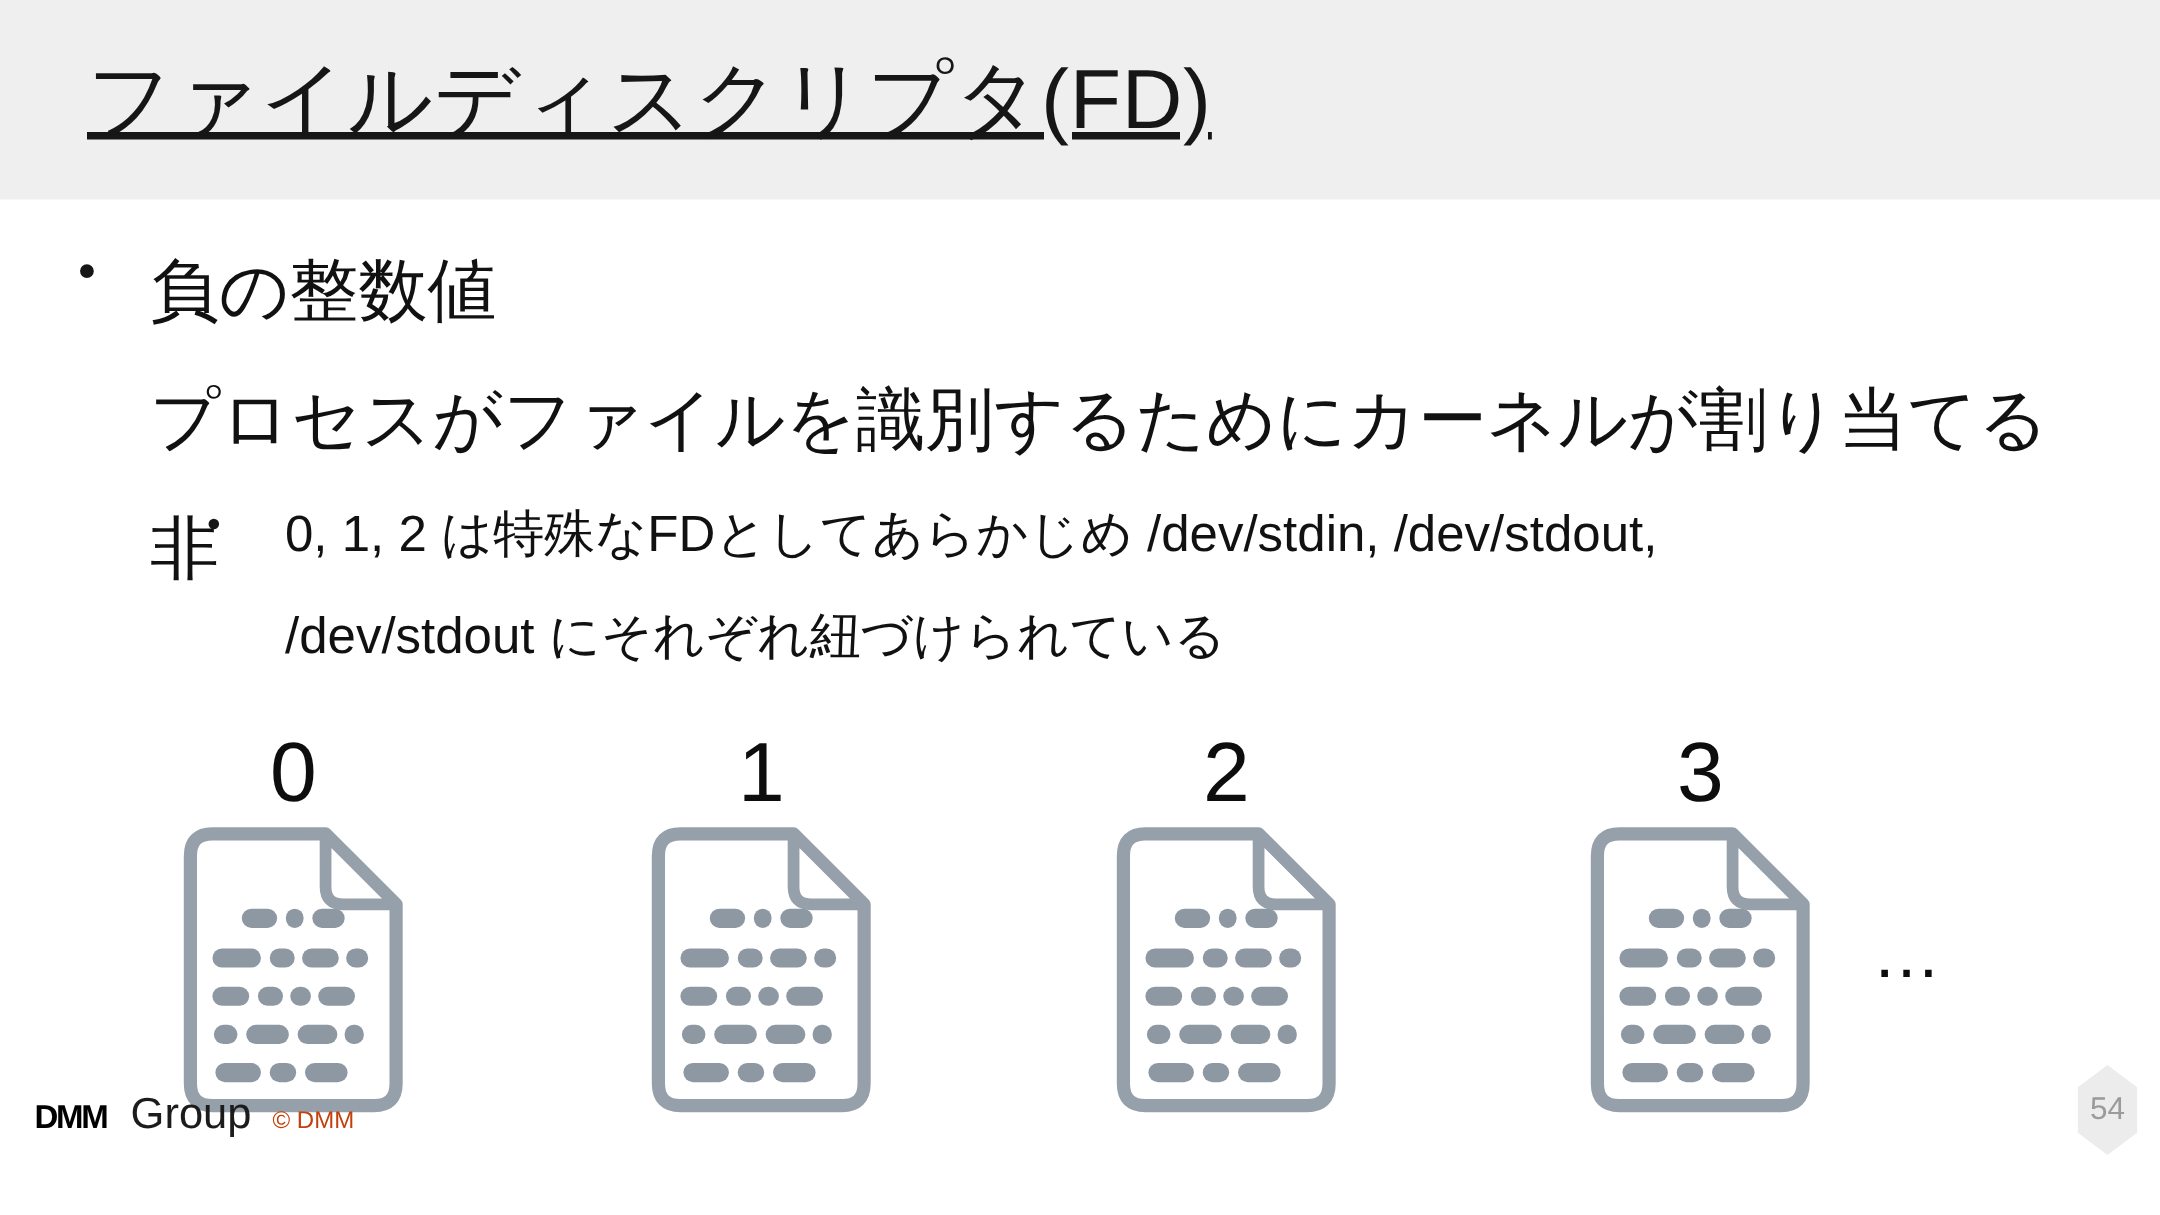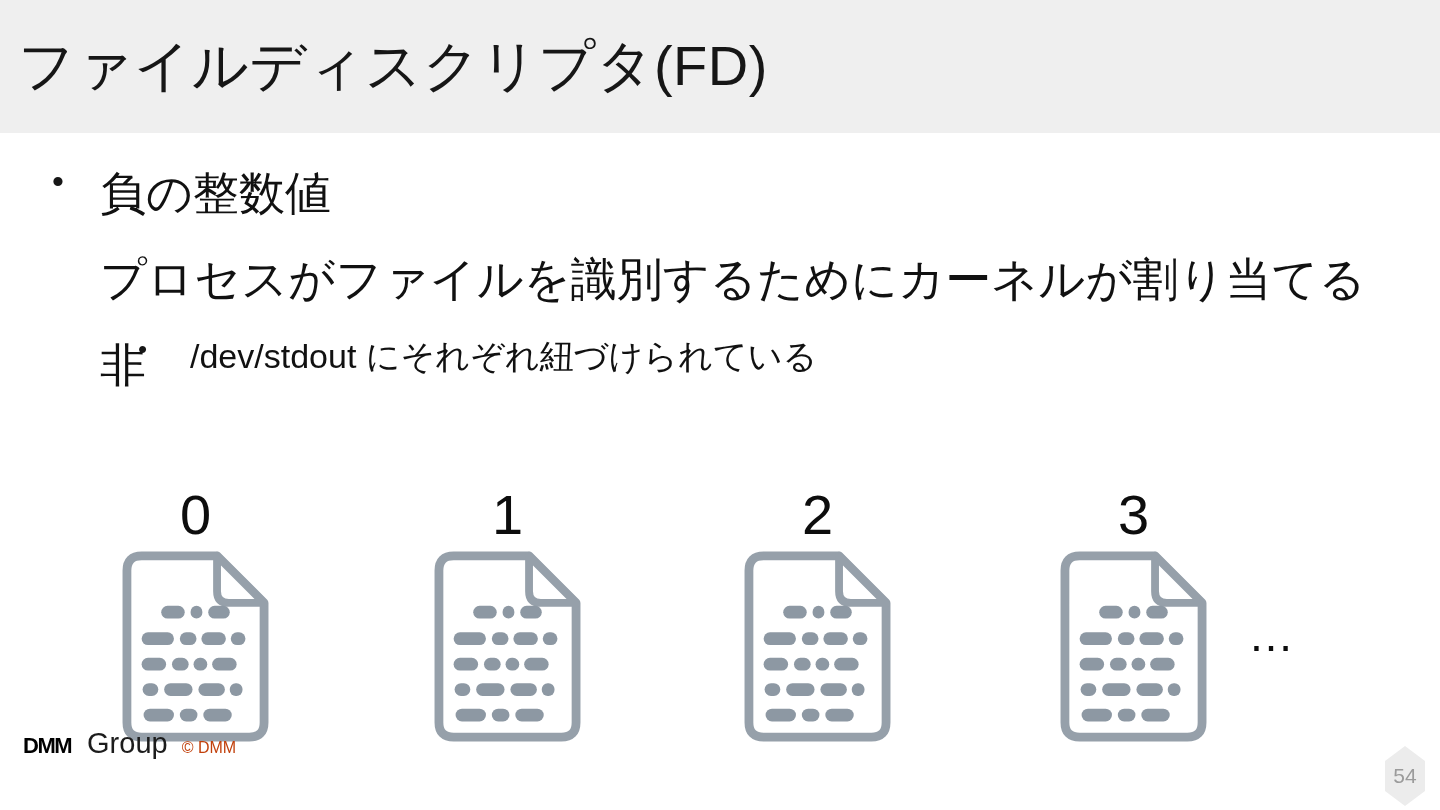--- a/index.html
+++ b/index.html
@@ -8,22 +8,22 @@
     position: relative; width: 1440px; height: 810px;
     background: #ffffff; overflow: hidden;
     font-family: "Liberation Sans", sans-serif;
     color: #141414;
   }
   .header-band {
     position: absolute; top: 0; left: 0; width: 1440px; height: 133px;
     background: #efefef; display: flex; align-items: center;
   }
   .slide-title {
-    margin-left: 18px; font-size: 56px; font-weight: 400;
-    color: #161616; letter-spacing: 0.5px; white-space: nowrap;
+    margin-left: 58px; font-size: 56px; font-weight: 400;
+    color: #161616; letter-spacing: 0.5px; white-space: nowrap; text-decoration: underline;
   }
   .bullet-main-marker {
     position: absolute; left: 52px; top: 162px;
     font-size: 34px; color: #161616;
   }
   .bullet-main-text {
     position: absolute; left: 100px; top: 150px; width: 1300px;
     font-size: 46px; line-height: 86px; color: #111111; font-weight: 400;
   }
   .bullet-sub-marker {
@@ -58,21 +58,21 @@
     color: #000000;
   }
   .logo-group {
     font-size: 29px; font-weight: 400; letter-spacing: 0px;
     color: #1c1c1c; margin-left: 16px;
   }
   .copyright {
     font-size: 16px; color: #c2410c; margin-left: 14px;
   }
   .page-badge {
-    position: absolute; left: 1385px; top: 746px; width: 40px; height: 60px;
+    position: absolute; left: 1385px; top: 710px; width: 40px; height: 60px;
     background: #ececec;
     clip-path: polygon(50% 0, 100% 25%, 100% 75%, 50% 100%, 0 75%, 0 25%);
     display: flex; align-items: center; justify-content: center;
   }
   .page-number { font-size: 21px; color: #9b9b9b; }
   .hidden-defs { position: absolute; width: 0; height: 0; overflow: hidden; }
 </style>
 </head>
 <body>
 
@@ -114,20 +114,21 @@
   </div>
 
   <div class="bullet-main-marker">•</div>
   <div class="bullet-main-text">
     <div>負の整数値</div>
     <div>プロセスがファイルを識別するためにカーネルが割り当てる非</div>
   </div>
 
   <div class="bullet-sub-marker">•</div>
   <div class="bullet-sub-text">
+    <div>0, 1, 2 は特殊なFDとしてあらかじめ /dev/stdin, /dev/stdout,</div>
     <div>/dev/stdout にそれぞれ紐づけられている</div>
   </div>
 
   <div class="fd-item fd-item-0">
     <div class="fd-number">0</div>
     <svg class="doc-svg">
       <use href="#doc-icon" xlink:href="#doc-icon"></use>
     </svg>
   </div>
 

